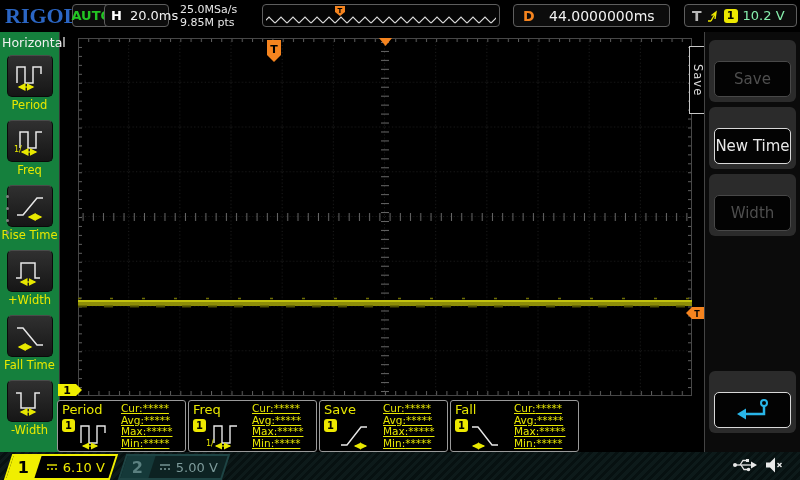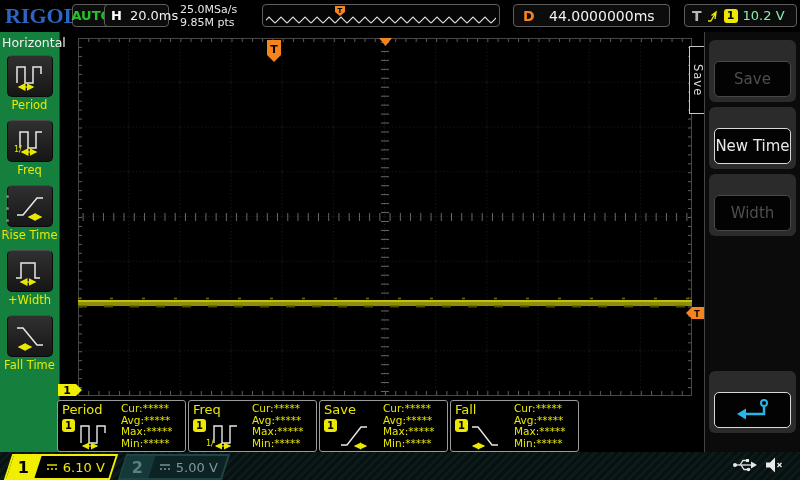--- a/index.html
+++ b/index.html
@@ -56,21 +56,21 @@
   .save-tab{position:absolute;left:689px;top:46px;width:15px;height:66px;background:#000;
             border:1px solid #c8c8c8;border-right:none;color:#dcdcdc;font-size:11.5px;
             writing-mode:vertical-rl;text-align:center;letter-spacing:1px;}
   
   .measure-row{position:absolute;left:57px;top:400px;display:flex;gap:2px;}
   .mpanel{width:127px;height:50px;background:#000;border:1px solid #9a9a9a;border-radius:3px;
           position:relative;color:#e8e800;box-sizing:content-box;}
   .mp-name{position:absolute;left:4px;top:1px;font-size:13px;}
   .mp-badge{position:absolute;left:4px;top:18px;width:13px;height:13px;line-height:13px;font-size:10px;}
   .mp-icon{position:absolute;left:15px;top:17px;}
-  .mp-stats{position:absolute;left:63px;top:2px;font-size:10.5px;line-height:11.5px;white-space:nowrap;}
+  .mp-stats{position:absolute;left:63px;top:2px;font-size:10.5px;line-height:11.5px;white-space:nowrap;text-decoration:underline;}
   
   .bottombar{position:absolute;left:0;top:452px;width:800px;height:28px;
              background:repeating-linear-gradient(135deg,#0d1a1a 0 3px,#071111 3px 6px);}
   .ch-chip{position:absolute;top:2px;height:22px;border:2px solid;display:flex;cursor:default;}
   .ch-chip .num{width:28px;display:flex;align-items:center;justify-content:center;
                 font-weight:bold;font-size:16px;}
   .ch-chip .body{flex:1;display:flex;align-items:center;justify-content:center;gap:5px;font-size:13px;}
   .unsk{display:inline-block;transform:skewX(18deg);font-style:normal;}
   .ch1{left:8px;width:102px;transform:skewX(-18deg);border-color:#f0ef00;background:#000;}
   .ch1 .num{background:#f0ef00;color:#000;}
@@ -213,20 +213,31 @@
             <span>
           <svg width="34" height="30" viewBox="0 0 34 30">
             <path d="M4 7 H10 L24 24 H30" fill="none" stroke="#e8e8e8" stroke-width="1.5"></path>
             <line x1="6" y1="26" x2="18" y2="26" stroke="#e8e800" stroke-width="1.3" marker-start="url(#ah)" marker-end="url(#ah)"></line>
           </svg>
             </span>
         </div>
         <div class="side-label">Fall Time</div>
       </div>
 
+      <div class="side-item">
+        <div class="side-btn">
+            <span>
+          <svg width="34" height="30" viewBox="0 0 34 30">
+            <path d="M3 7 H8 V22 H22 V7 H27" fill="none" stroke="#e8e8e8" stroke-width="1.5"></path>
+            <line x1="8" y1="26" x2="22" y2="26" stroke="#e8e800" stroke-width="1.3" marker-start="url(#ah)" marker-end="url(#ah)"></line>
+          </svg>
+            </span>
+        </div>
+        <div class="side-label">-Width</div>
+      </div>
 
     </div>
     <div class="scroll-dots">
         <i></i>
         <i></i>
         <i></i>
         <i></i>
       </div>
   </div>
 

